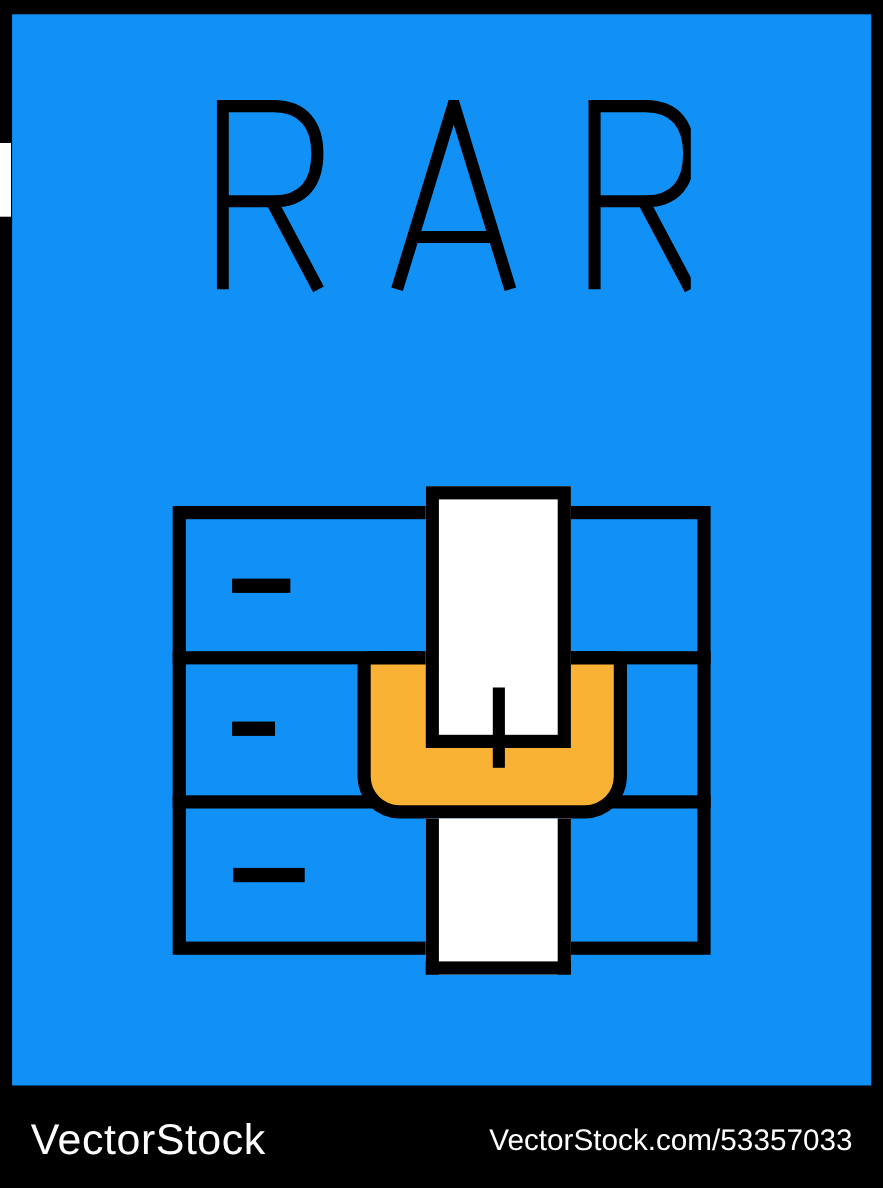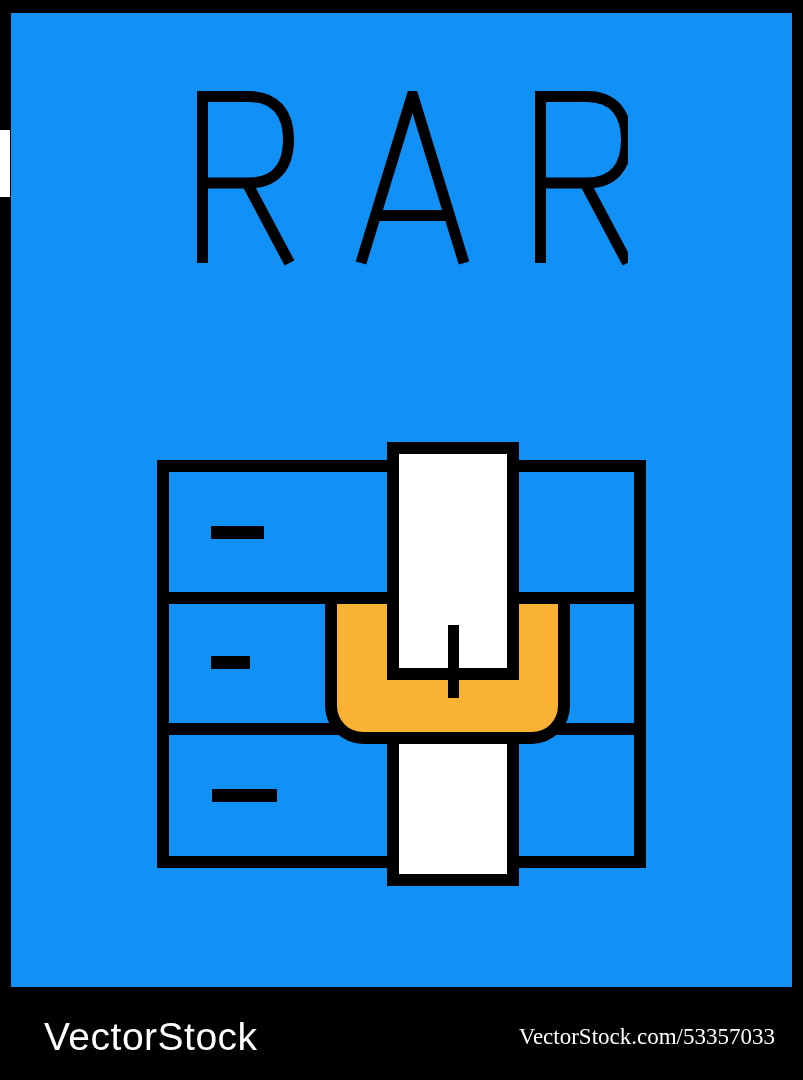--- a/index.html
+++ b/index.html
@@ -48,24 +48,24 @@
   }
   .tab-top{
     left:387px;top:442px;width:132px;height:238px;
     background:#fff;border:12px solid #000;
   }
   .pin{left:448px;top:625px;width:11px;height:73px;background:#000;}
   .footer{
     position:absolute;left:0;top:987px;width:803px;height:93px;
     background:#000;color:#fff;
     display:flex;align-items:center;justify-content:space-between;
-    padding:6px 28px 0 44px;box-sizing:border-box;
+    padding:6px 28px 0 28px;box-sizing:border-box;
   }
   .brand{font-size:39px;letter-spacing:0.5px;color:#fff;}
-  .attr{font-size:23px;color:#fff;font-family:Liberation Serif, serif;}
+  .attr{font-size:27px;color:#fff;}
 </style>
 </head>
 <body>
 
 <div class="page">
 
   <div class="poster">
     <svg class="title-svg" xmlns="http://www.w3.org/2000/svg" role="img" aria-label="RAR" viewBox="0 0 431 178" width="431" height="178">
         <path d="M5.5 172 L5.5 5.5 L52 5.5 C79 5.5 91.5 23 91.5 48.5 C91.5 75 79 92 52 92 L5.5 92 M50 92 L92.5 172" transform="translate(0 0)"></path>
         <path d="M4 172 L55.5 3.5 L107 172 M20.5 124.5 L90.5 124.5" transform="translate(160 0)"></path>

